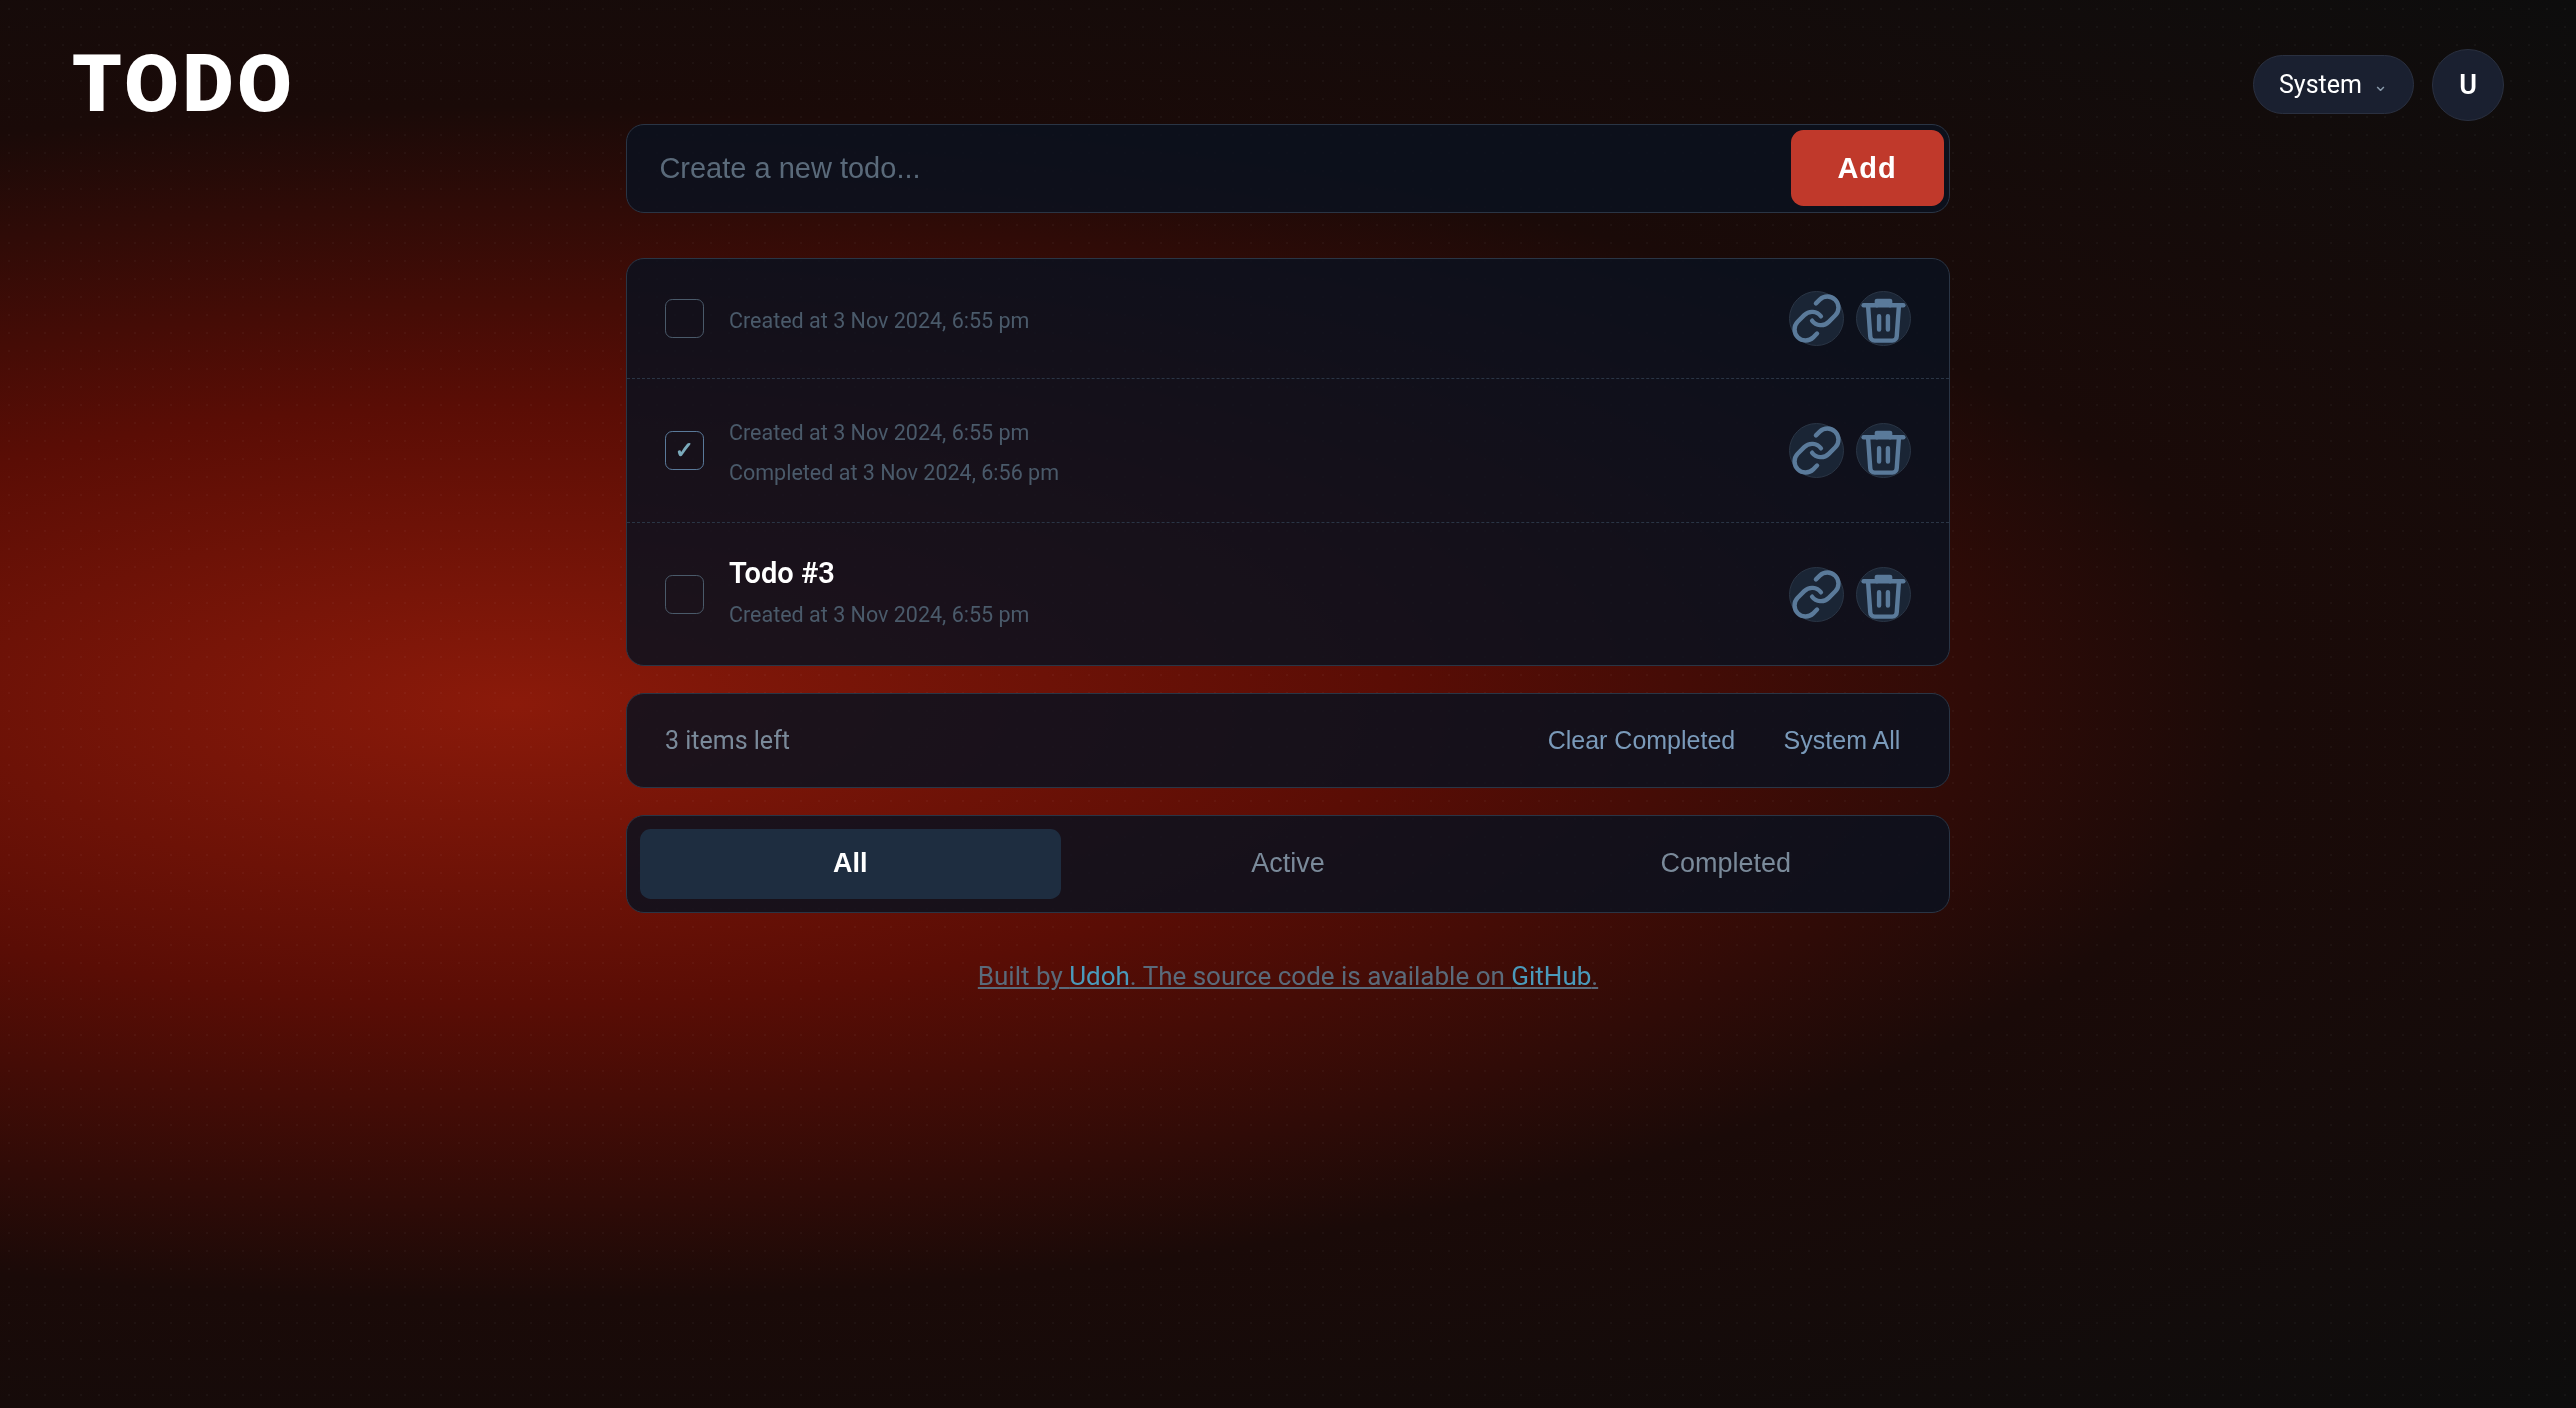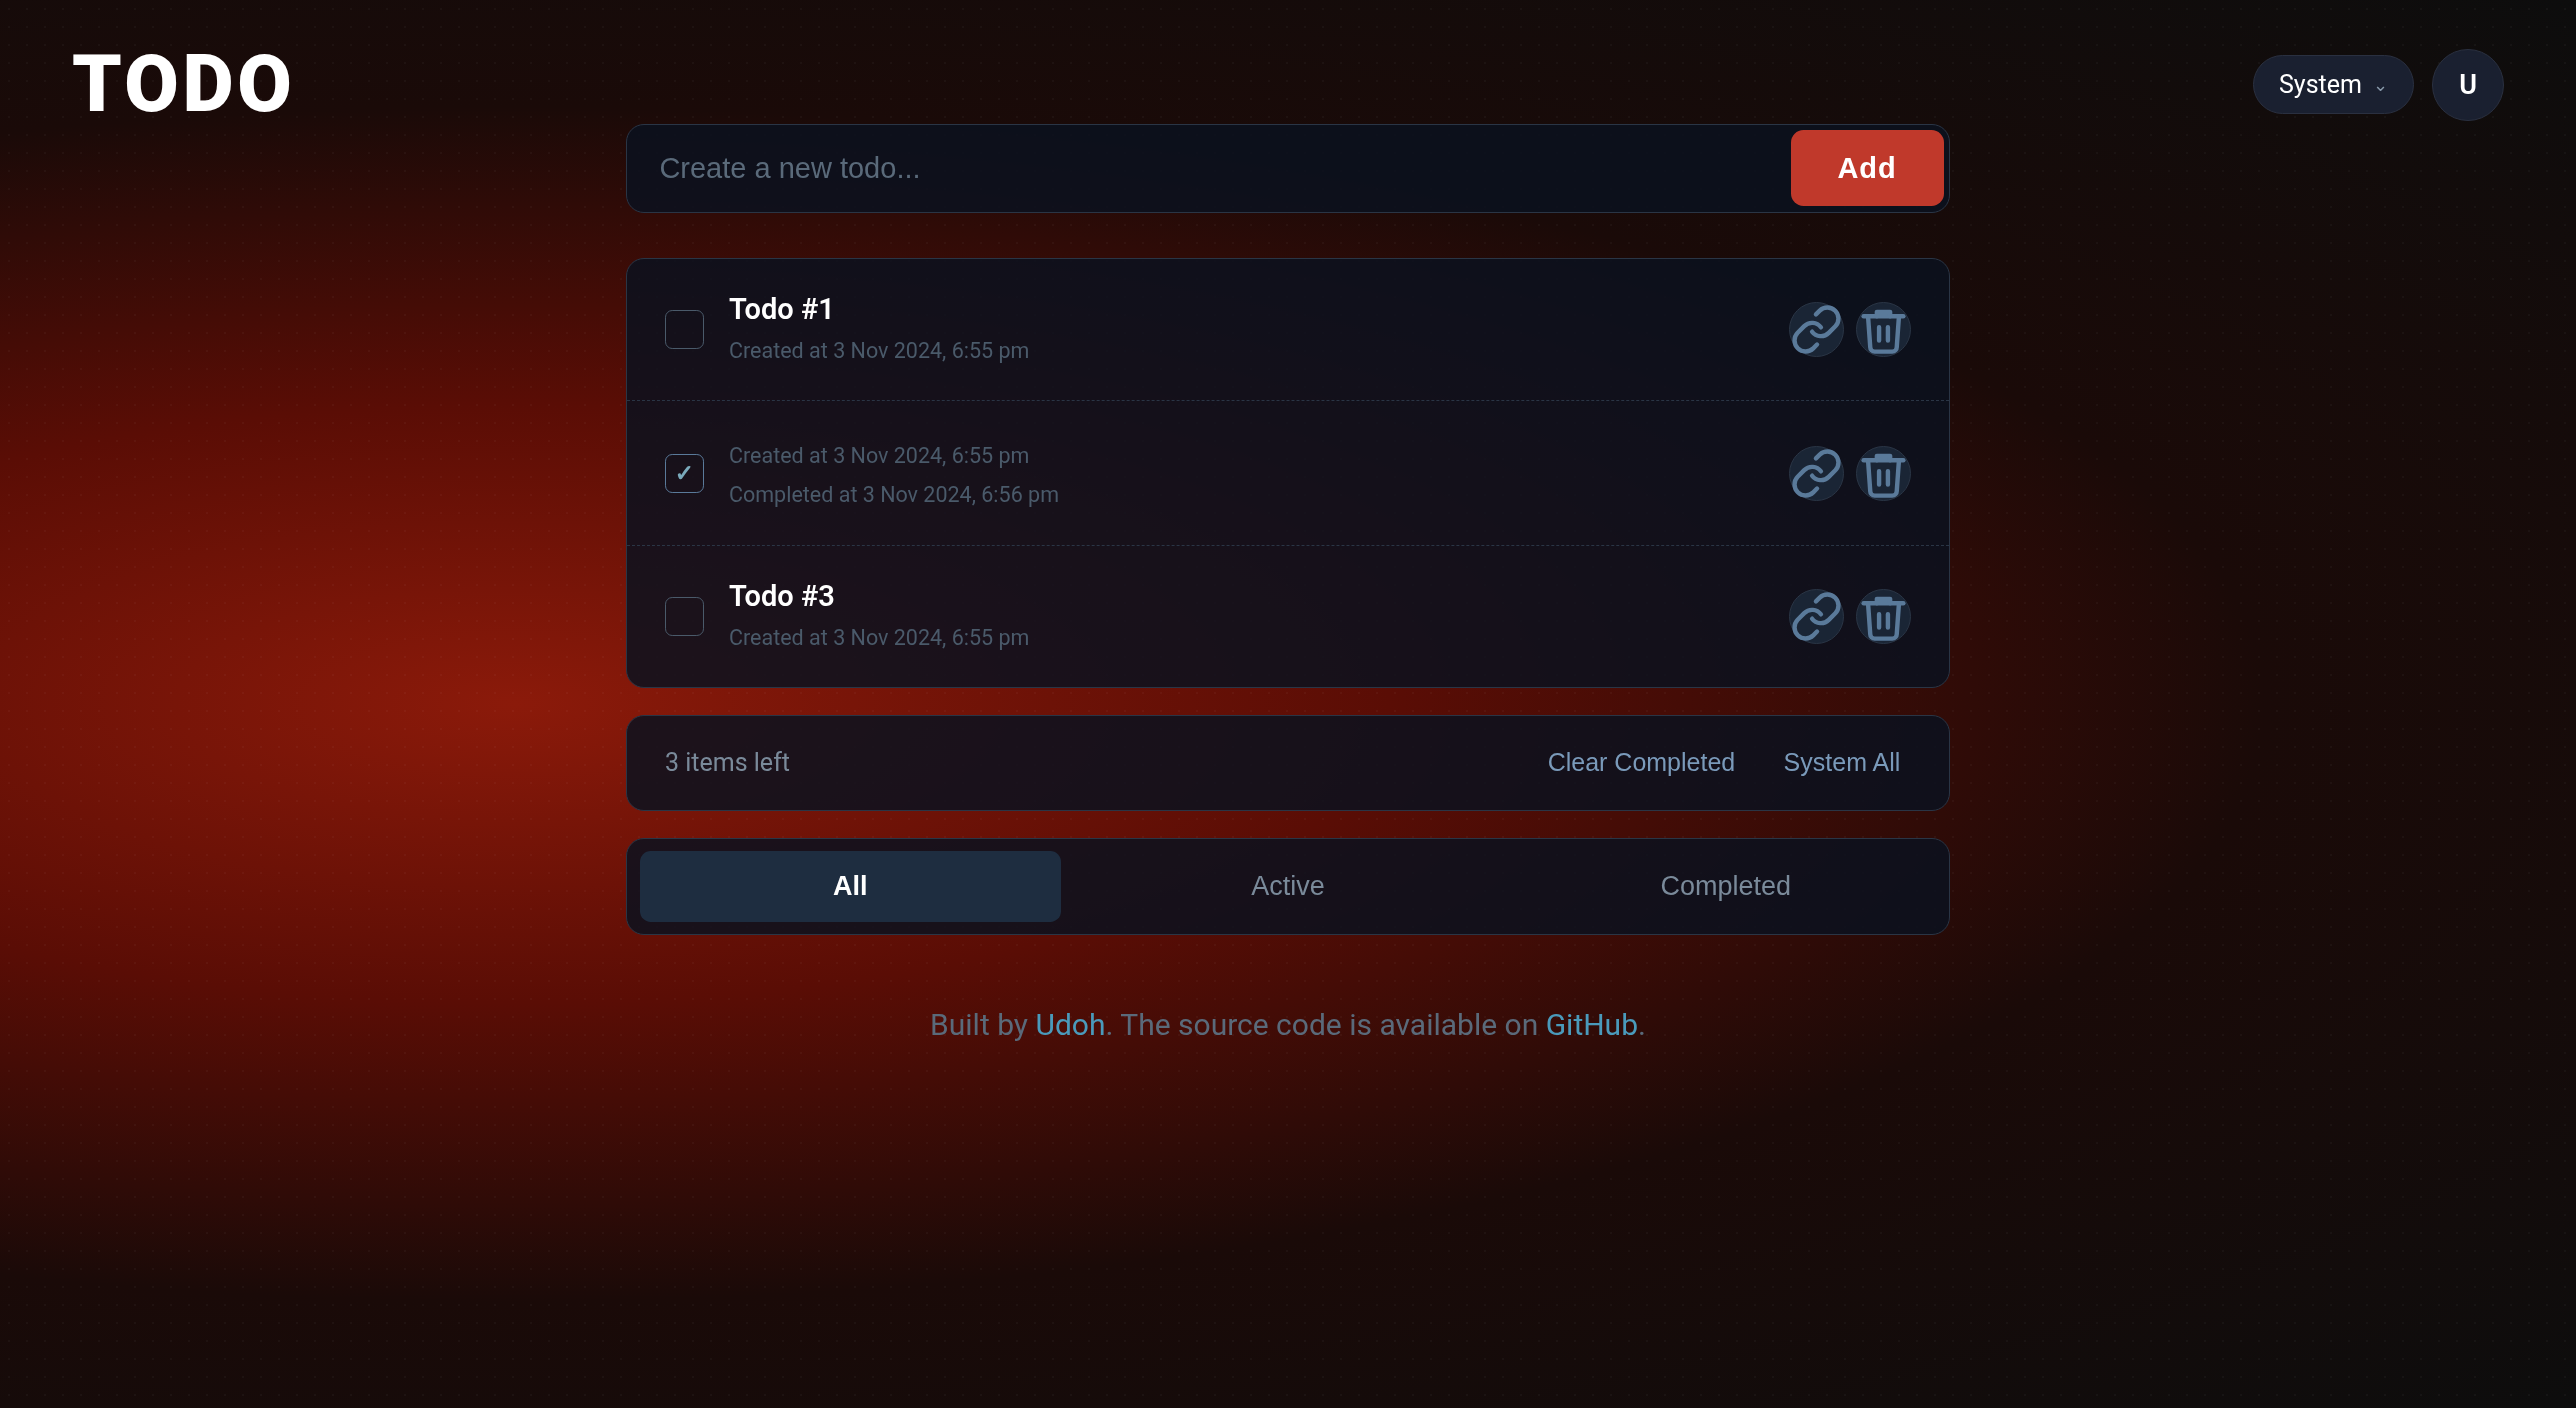--- a/index.html
+++ b/index.html
@@ -285,24 +285,25 @@
     }
 
     .filter-btn.active {
       background: #1e2d40;
       color: #ffffff;
       font-weight: 600;
     }
 
     
     .page-footer {
-      margin-top: 72px;
-      font-size: 30px;
+      margin-top: 48px;
+      font-size: 26px;
       color: #5a6a7a;
       text-align: center;
+      text-decoration: underline;
     }
 
     .page-footer a {
       color: #4a9abb;
       text-decoration: none;
     }
   </style>
 </head>
 <body>
 
@@ -326,21 +327,20 @@
     <div class="todo-input-container">
       <input type="text" class="todo-input" placeholder="Create a new todo..." style="">
       <button class="add-button">Add</button>
     </div>
 
     <div class="todo-list-container">
 
       <div class="todo-item">
         <div class="todo-checkbox"></div>
         <div class="todo-content">
-          <div class="todo-title">Todo #1</div>
           <div class="todo-meta">Created at 3 Nov 2024, 6:55 pm</div>
         </div>
         <div class="todo-actions">
           <div class="action-btn">
             <svg viewBox="0 0 24 24" fill="none" stroke="currentColor" stroke-width="2" stroke-linecap="round" stroke-linejoin="round">
               <path d="M10 13a5 5 0 0 0 7.54.54l3-3a5 5 0 0 0-7.07-7.07l-1.72 1.71"></path>
               <path d="M14 11a5 5 0 0 0-7.54-.54l-3 3a5 5 0 0 0 7.07 7.07l1.71-1.71"></path>
             </svg>
           </div>
           <div class="action-btn">

